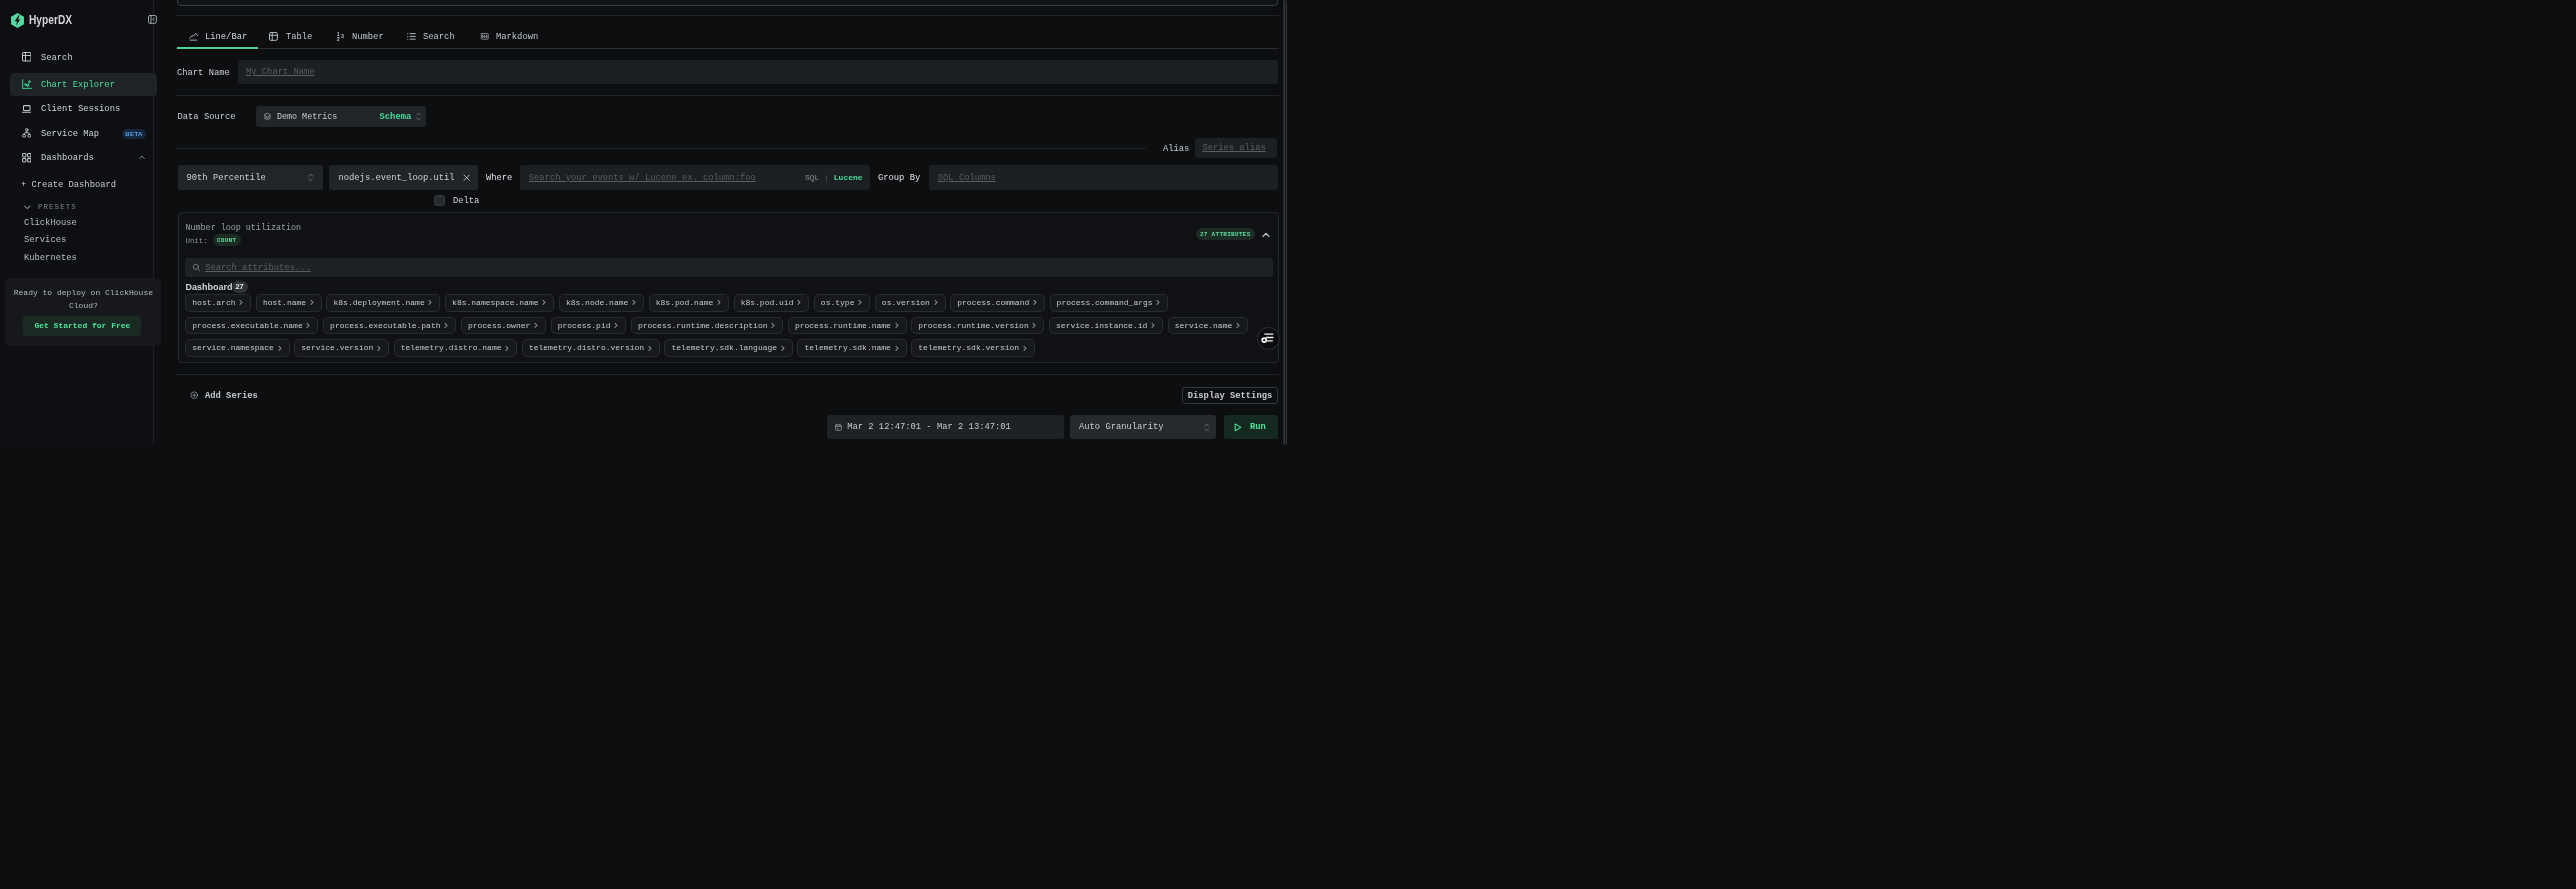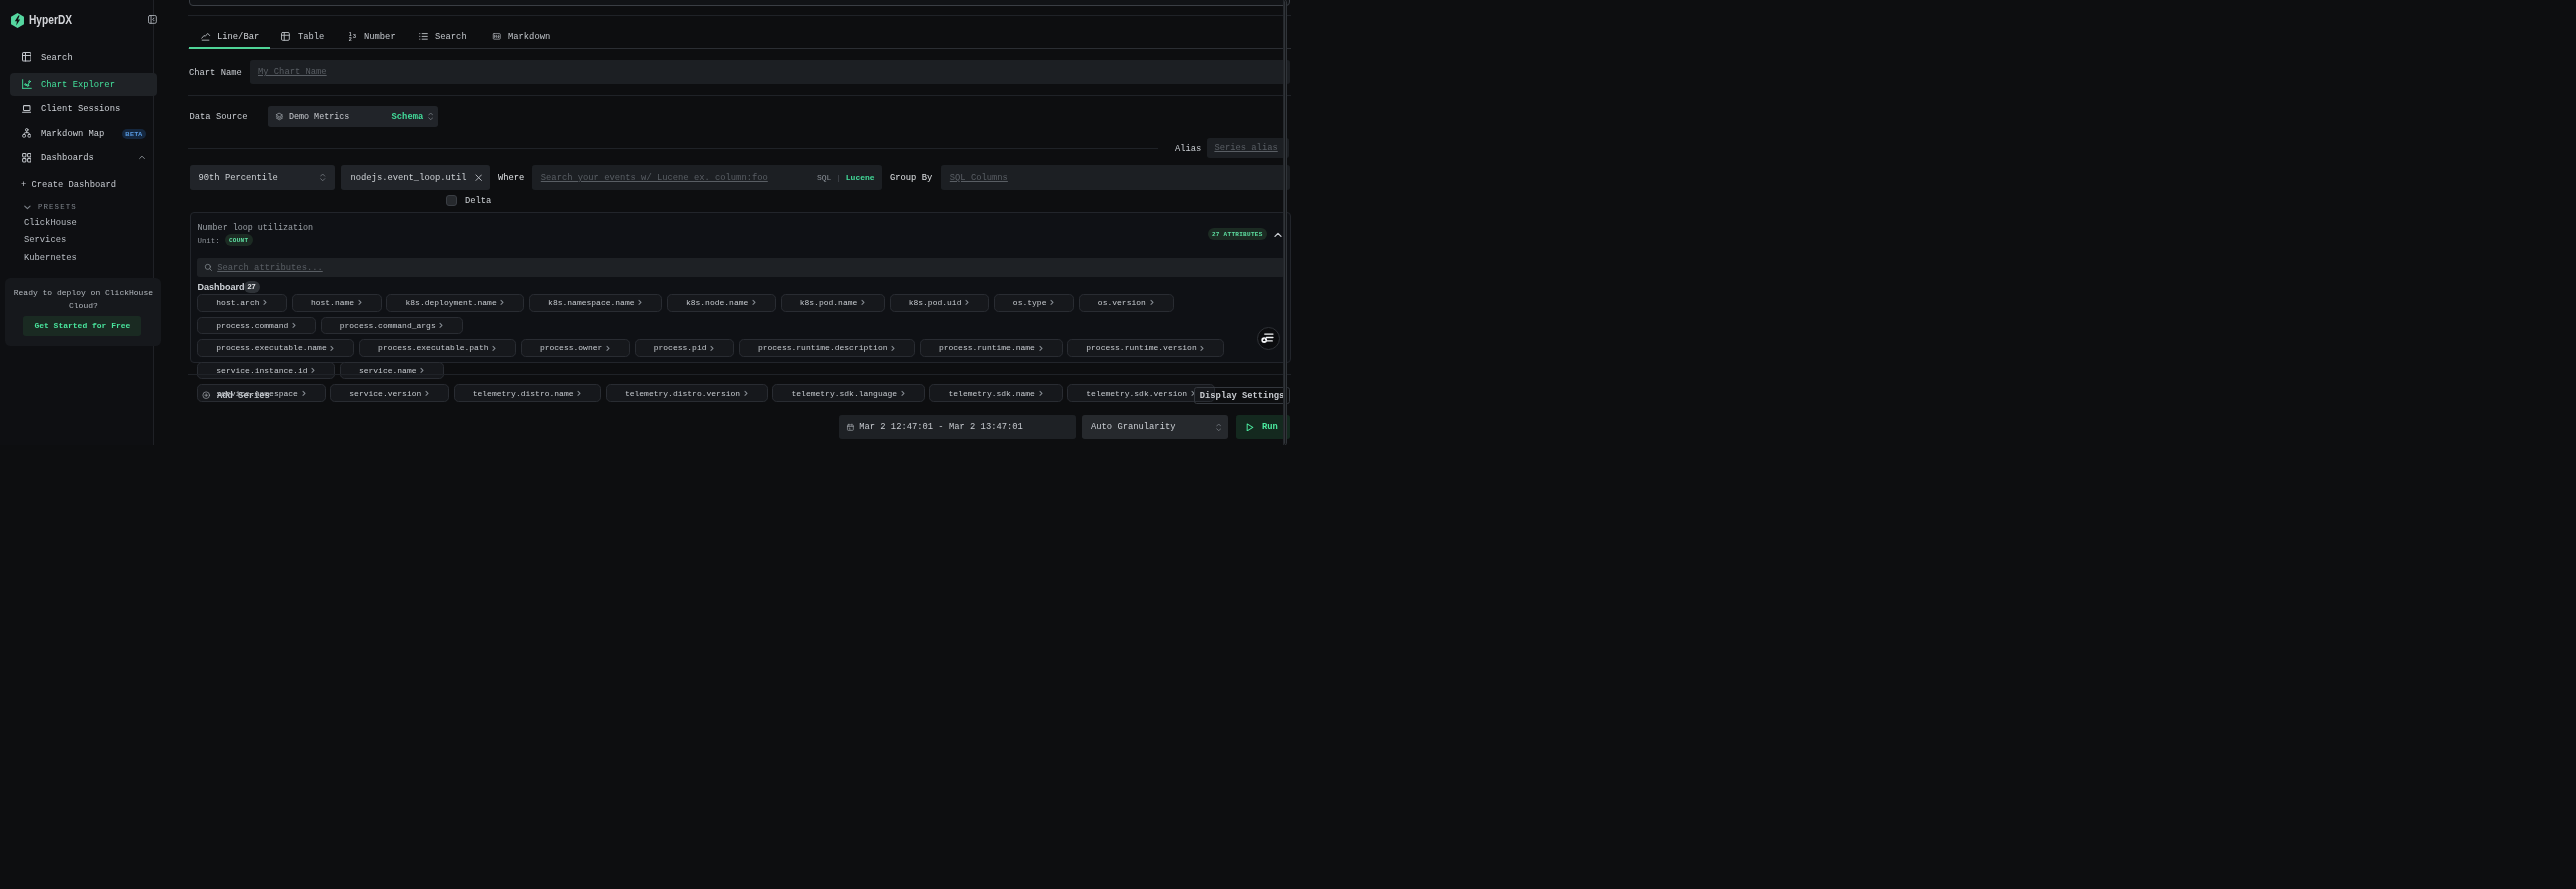--- a/index.html
+++ b/index.html
@@ -19,29 +19,29 @@
 #beta { position:absolute; left:122px; top:129px; width:24px; height:10px;
   border-radius:5.4px; background:#15273e; color:#5b9fe8;
   font-family:"Liberation Sans", sans-serif; font-size:6px; font-weight:bold;
   letter-spacing:0.4px; display:flex; align-items:center; justify-content:center; }
 #cloudbox { position:absolute; left:5.4px; top:278px; width:156px; height:68px;
   border-radius:5.4px; background:#16181c; text-align:center; font-size:8px; color:#b3b8be; }
 #cloudbtn { position:absolute; left:18px; top:38px; width:118px; height:19.6px;
   border-radius:2.7px; background:#1a2a22; color:#49e59d; font-weight:bold; font-size:8px;
   display:flex; align-items:center; justify-content:center; }
 
-#main { position:absolute; left:180px; top:0; width:1120px; height:445px; }
+#main { position:absolute; left:168px; top:0; width:1120px; height:445px; }
 .hr { position:absolute; left:8px; width:1103px; height:0.7px; background:#1f2227; }
 .lbl { font-size:8.8px; color:#c9cdd2; }
 .bold { font-weight:bold; }
 .input { position:absolute; background:#1c1f23; border-radius:2.7px; display:flex; align-items:center; }
 .ph { color:#595e64; font-size:8.8px;text-decoration:underline; }
 .sel { position:absolute; background:#212429; border-radius:2.7px; display:flex; align-items:center;text-align:right; }
 .chip { height:17.6px; border-radius:4.7px; background:#16181c; border:0.7px solid #292c32;
-  display:flex; align-items:center; padding:0 18px; font-size:8px; color:#c5c9ce;
+  display:flex; align-items:center; padding:0 6px; font-size:8px; color:#c5c9ce;
   margin-right:4.7px; margin-bottom:5px; white-space:nowrap; }
 .chip svg { margin-left:2.7px; }
 #panel { position:absolute; left:9.5px; top:212px; width:1101px; height:151px;
   border:0.7px solid #22252b; border-radius:4px; background:#0f1115; }
 .badge { display:inline-flex; align-items:center; justify-content:center; height:12px;
   border-radius:6px; background:#1c2b23; color:#5ee0a2; font-size:6px; font-weight:bold;
   letter-spacing:0.3px; padding:0 4.4px; }
 </style>
 </head>
 <body>
@@ -86,21 +86,21 @@
   </svg>
   <div class="row navtxt" style="left:41px;top:102px;height:13px">Client Sessions</div>
 
   <svg class="abs" style="left:21.6px;top:128px" width="9.5" height="9.5" viewBox="0 0 14 14" fill="none" stroke="#c2c6cb" stroke-width="1.4" stroke-linecap="round" stroke-linejoin="round">
     <circle cx="7" cy="2.7" r="1.9"></circle>
     <path d="M7 4.6v2.3"></path>
       <path d="M3.2 9.6v-1a1.7 1.7 0 0 1 1.7-1.7h4.2a1.7 1.7 0 0 1 1.7 1.7v1"></path>
     <rect x="1" y="9.6" width="4.2" height="3.8" rx="1"></rect>
       <rect x="8.8" y="9.6" width="4.2" height="3.8" rx="1"></rect>
   </svg>
-  <div class="row navtxt" style="left:41px;top:127px;height:13px">Markdown Map</div>
+  <div class="row navtxt" style="left:41px;top:127px;height:13px">Service Map</div>
   <div id="beta">BETA</div>
 
   <svg class="abs" style="left:21.6px;top:153px" width="9.5" height="9.5" viewBox="0 0 14 14" fill="none" stroke="#c2c6cb" stroke-width="1.5" stroke-linecap="round" stroke-linejoin="round">
     <rect x="0.9" y="0.9" width="4.9" height="4.9" rx="1.2"></rect>
       <rect x="8.2" y="0.9" width="4.9" height="4.9" rx="1.2"></rect>
     <rect x="0.9" y="8.2" width="4.9" height="4.9" rx="1.2"></rect>
       <rect x="8.2" y="8.2" width="4.9" height="4.9" rx="1.2"></rect>
   </svg>
   <div class="row navtxt" style="left:41px;top:151px;height:13px">Dashboards</div>
   <svg class="abs" style="left:139px;top:155px" width="6" height="4.7" viewBox="0 0 10 7" fill="none" stroke="#878d93" stroke-width="1.6" stroke-linecap="round" stroke-linejoin="round">

